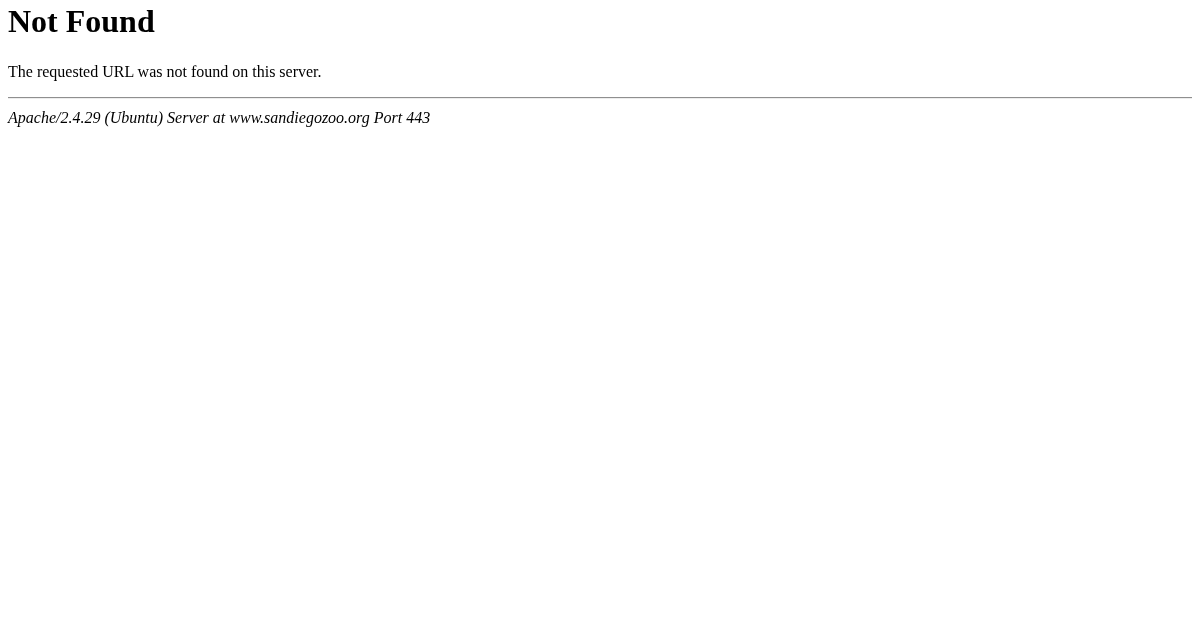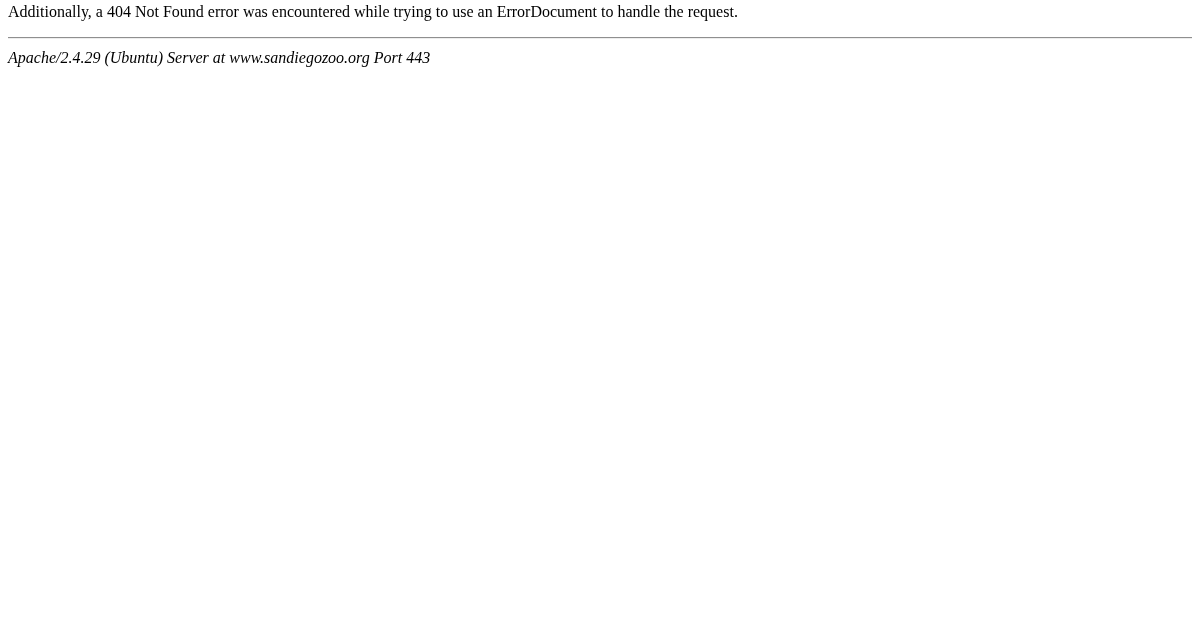--- a/index.html
+++ b/index.html
@@ -37,20 +37,21 @@
   .server-signature {
     font-size: 16px;
     line-height: 1.15;
     margin: 0;
   }
 </style>
 </head>
 <body>
 
 <main>
+  <h1 class="error-heading">Not Found</h1>
 
+  <p class="error-paragraph">The requested URL was not found on this server.</p>
 
-  <p class="error-paragraph">Additionally, a 404 Not Found error was encountered while trying to use an ErrorDocument to handle the request.</p>
 
   <hr class="divider">
 
   <address class="server-signature">Apache/2.4.29 (Ubuntu) Server at www.sandiegozoo.org Port 443</address>
 </main>
 
 </body></html>

